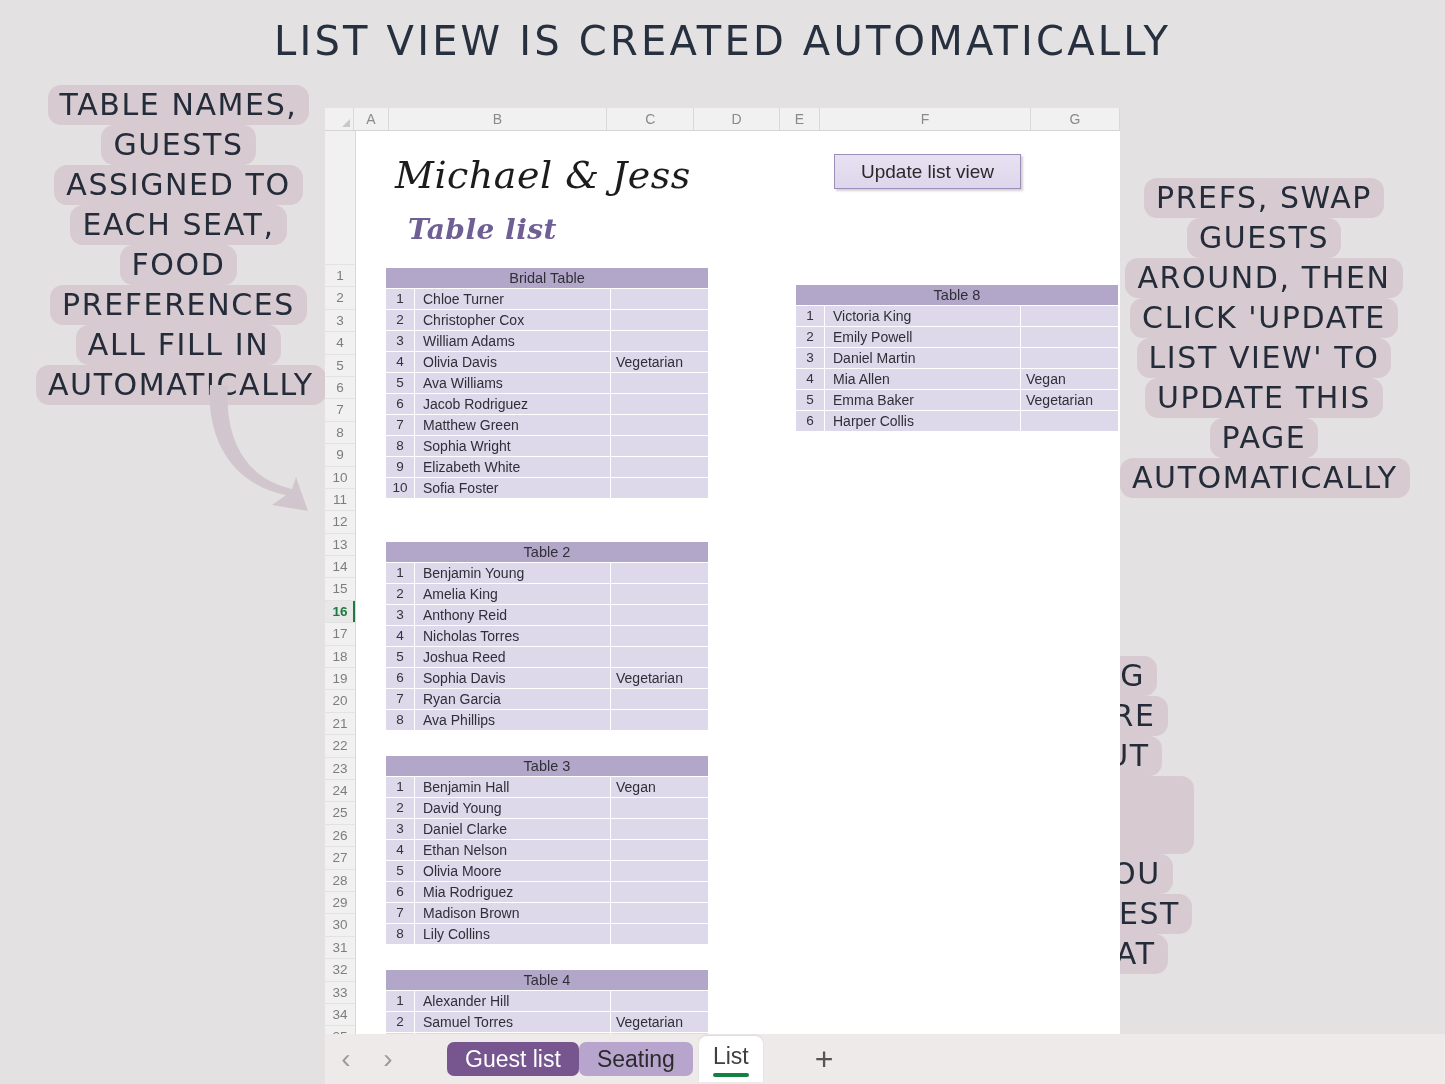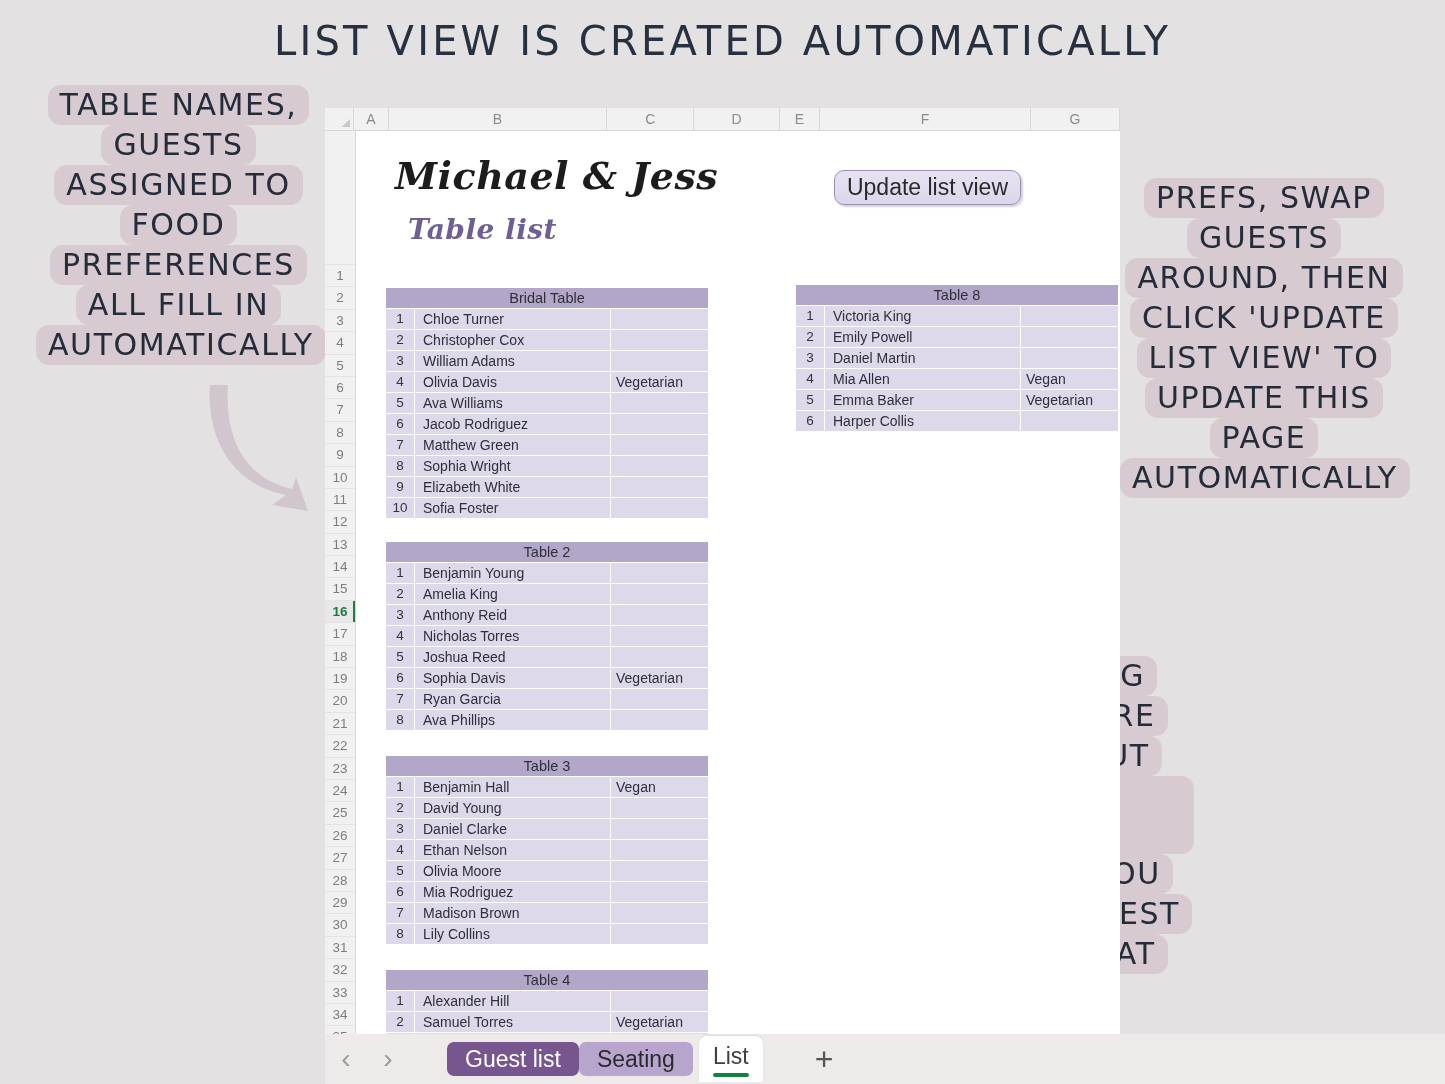--- a/index.html
+++ b/index.html
@@ -88,37 +88,37 @@
              box-shadow:inset -2px 0 0 #1d7a3f;}
   #row-gutter-top{height:133px;border-bottom:1px solid #e3e3e3;}
 
   
   #names-area{position:absolute;left:31px;top:0;right:0;height:954px;}
 
   
   #couple-name{
     position:absolute;left:39px;top:22px;
     font-family:"DejaVu Serif", serif;
-    font-size:38px;font-style:italic;font-weight:bold;
+    font-size:38px;font-style:italic;font-weight:normal;
     color:#1c1c1c;letter-spacing:.5px;
   }
   #table-list-label{
     position:absolute;left:52px;top:82px;
     font-family:"DejaVu Serif", serif;
     font-size:28px;font-style:italic;font-weight:bold;
     color:#6f5f94;letter-spacing:.5px;
   }
   #update-btn{
-    position:absolute;left:478px;top:39px;
+    position:absolute;left:478px;top:23px;
     width:185px;height:33px;
     background:linear-gradient(#e7e2f1,#ddd6ec);
     border:1px solid #9a8fb8;
-    border-radius:10px;
+    border-radius:0;
     box-shadow:2px 2px 2px rgba(0,0,0,.18);
-    font-size:23px;color:#2a2a2a;
+    font-size:19px;color:#2a2a2a;
     line-height:33px;text-align:center;
     cursor:pointer;
   }
 
   
   .tbl{position:absolute;width:322px;}
   .tbl-head{
     height:20px;line-height:20px;
     background:#b3a7c9;
     color:#2f2f38;font-size:14.5px;text-align:center;
@@ -175,20 +175,21 @@
 </style>
 </head>
 <body>
 
 <div id="page-title">LIST VIEW IS CREATED AUTOMATICALLY</div>
 
 <div class="callout" id="callout-left">
     <span class="ln">TABLE NAMES,</span>
     <span class="ln">GUESTS</span>
     <span class="ln">ASSIGNED TO</span>
+    <span class="ln">EACH SEAT,</span>
     <span class="ln">FOOD</span>
     <span class="ln">PREFERENCES</span>
     <span class="ln">ALL FILL IN</span>
     <span class="ln">AUTOMATICALLY</span>
   </div>
 <div class="callout" id="callout-right">
     <span class="ln">PREFS, SWAP</span>
     <span class="ln">GUESTS</span>
     <span class="ln">AROUND, THEN</span>
     <span class="ln">CLICK 'UPDATE</span>
@@ -271,21 +272,21 @@
         <div class="rowno">34</div>
         <div class="rowno">35</div>
         <div class="rowno">36</div>
         <div class="rowno">37</div>
       </div>
 
     <div id="names-area">
       <div id="couple-name">Michael &amp; Jess</div>
       <div id="table-list-label">Table list</div>
       <div id="update-btn">Update list view</div>
-    <div class="tbl" style="left: 30px; top: 157px;">
+    <div class="tbl" style="left: 30px; top: 137px;">
           <div class="tbl-head">Bridal Table</div>
           <div class="grow">
             <div class="g-seat">1</div>
             <div class="g-name">Chloe Turner</div>
             <div class="g-food"></div>
           </div>
           <div class="grow">
             <div class="g-seat">2</div>
             <div class="g-name">Christopher Cox</div>
             <div class="g-food"></div>

